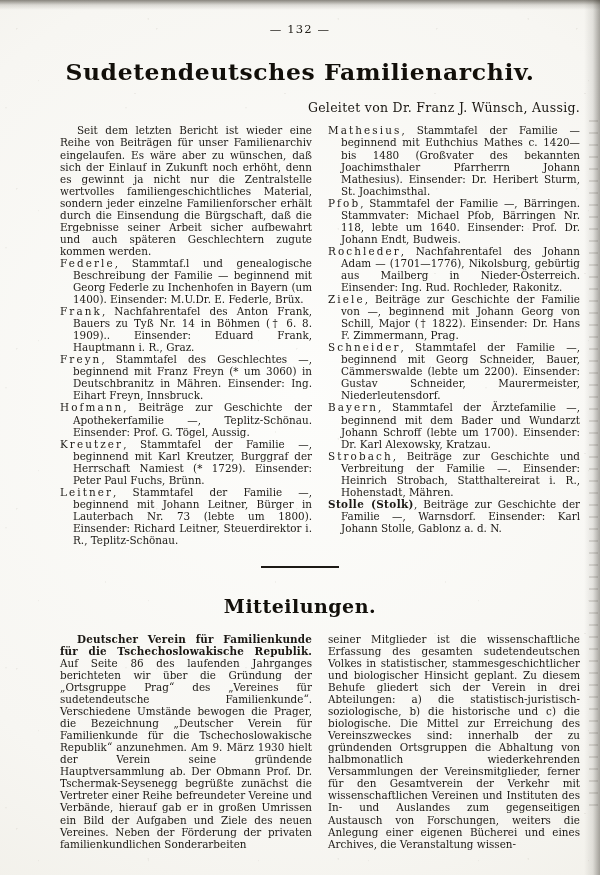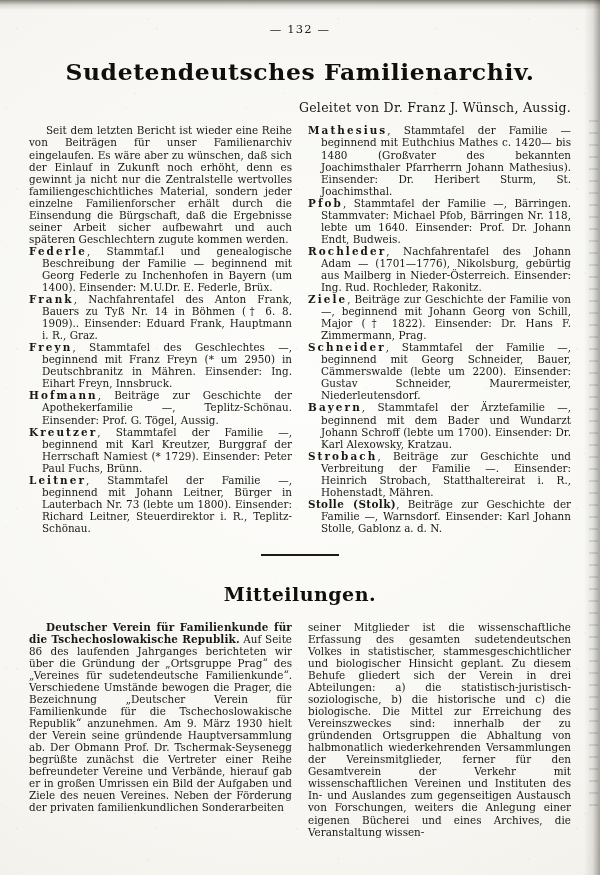--- a/index.html
+++ b/index.html
@@ -50,21 +50,21 @@
       radial-gradient(circle at 78% 9%, rgba(90,80,60,.14) 0 .6px, transparent 1px),
       radial-gradient(circle at 35% 62%, rgba(90,80,60,.13) 0 .5px, transparent 1px),
       radial-gradient(circle at 62% 88%, rgba(90,80,60,.12) 0 .5px, transparent 1px),
       radial-gradient(circle at 90% 52%, rgba(90,80,60,.15) 0 .6px, transparent 1px),
       radial-gradient(circle at 5%  77%, rgba(90,80,60,.12) 0 .5px, transparent 1px);
     background-size: 140px 160px, 190px 210px, 110px 130px, 170px 150px, 150px 180px, 120px 140px;
   }
 
   .content {
     position: relative;
-    padding: 0 29px;
+    padding: 0 20px;
     z-index: 2;
   }
 
   
   #folio {
     text-align: center;
     font-size: 11.5px;
     letter-spacing: 1.2px;
     padding-top: 22px;
     color: #23201a;
@@ -102,20 +102,21 @@
     height: 2px;
     background: #1c1915;
     margin: 20px auto 0 auto;
   }
 
   
   .columns {
     display: flex;
     gap: 16px;
     margin-top: 9px;
+    margin-left: 40px;
   }
   .col {
     flex: 1 1 0;
     min-width: 0;
   }
 
   .para, .entry {
     font-size: 10.4px;
     line-height: 12.05px;
     text-align: justify;
@@ -126,21 +127,21 @@
   }
   .para.indent { text-indent: 17px; }
 
   
   .entry {
     padding-left: 13px;
     text-indent: -13px;
     margin: 0;
   }
   .entry .surname {
-    font-weight: bold;
+    font-weight: normal;
     letter-spacing: 2.1px;
   }
   .entry .surname-tight {
     font-weight: bold;
     letter-spacing: .4px;
   }
 
   .runin {
     font-weight: bold;
     letter-spacing: .15px;
@@ -186,21 +187,21 @@
       <div class="col">
         <p class="para indent">Seit dem letzten Bericht ist wieder eine Reihe von Beiträgen für unser Familienarchiv eingelaufen. Es wäre aber zu wünschen, daß sich der Einlauf in Zukunft noch erhöht, denn es gewinnt ja nicht nur die Zentralstelle wertvolles familiengeschichtliches Material, sondern jeder einzelne Familienforscher erhält durch die Einsendung die Bürgschaft, daß die Ergebnisse seiner Arbeit sicher aufbewahrt und auch späteren Geschlechtern zugute kommen werden.</p>
 
         <p class="entry">
           <span class="surname">Federle</span><span>, Stammtaf.l und genealogische Beschreibung der Familie — beginnend mit Georg Federle zu Inchenhofen in Bayern (um 1400). Einsender: M.U.Dr. E. Federle, Brüx.</span>
         </p>
         <p class="entry">
           <span class="surname">Frank</span><span>, Nachfahrentafel des Anton Frank, Bauers zu Tyß Nr. 14 in Böhmen († 6. 8. 1909).. Einsender: Eduard Frank, Hauptmann i. R., Graz.</span>
         </p>
         <p class="entry">
-          <span class="surname">Freyn</span><span>, Stammtafel des Geschlechtes —, beginnend mit Franz Freyn (* um 2950) in Deutschbranitz in Mähren. Einsender: Ing. Eihart Freyn, Innsbruck.</span>
+          <span class="surname">Freyn</span><span>, Stammtafel des Geschlechtes —, beginnend mit Franz Freyn (* um 3060) in Deutschbranitz in Mähren. Einsender: Ing. Eihart Freyn, Innsbruck.</span>
         </p>
         <p class="entry">
           <span class="surname">Hofmann</span><span>, Beiträge zur Geschichte der Apothekerfamilie —, Teplitz-Schönau. Einsender: Prof. G. Tögel, Aussig.</span>
         </p>
         <p class="entry">
           <span class="surname">Kreutzer</span><span>, Stammtafel der Familie —, beginnend mit Karl Kreutzer, Burggraf der Herrschaft Namiest (* 1729). Einsender: Peter Paul Fuchs, Brünn.</span>
         </p>
         <p class="entry">
           <span class="surname">Leitner</span><span>, Stammtafel der Familie —, beginnend mit Johann Leitner, Bürger in Lauterbach Nr. 73 (lebte um 1800). Einsender: Richard Leitner, Steuerdirektor i. R., Teplitz-Schönau.</span>
         </p>

